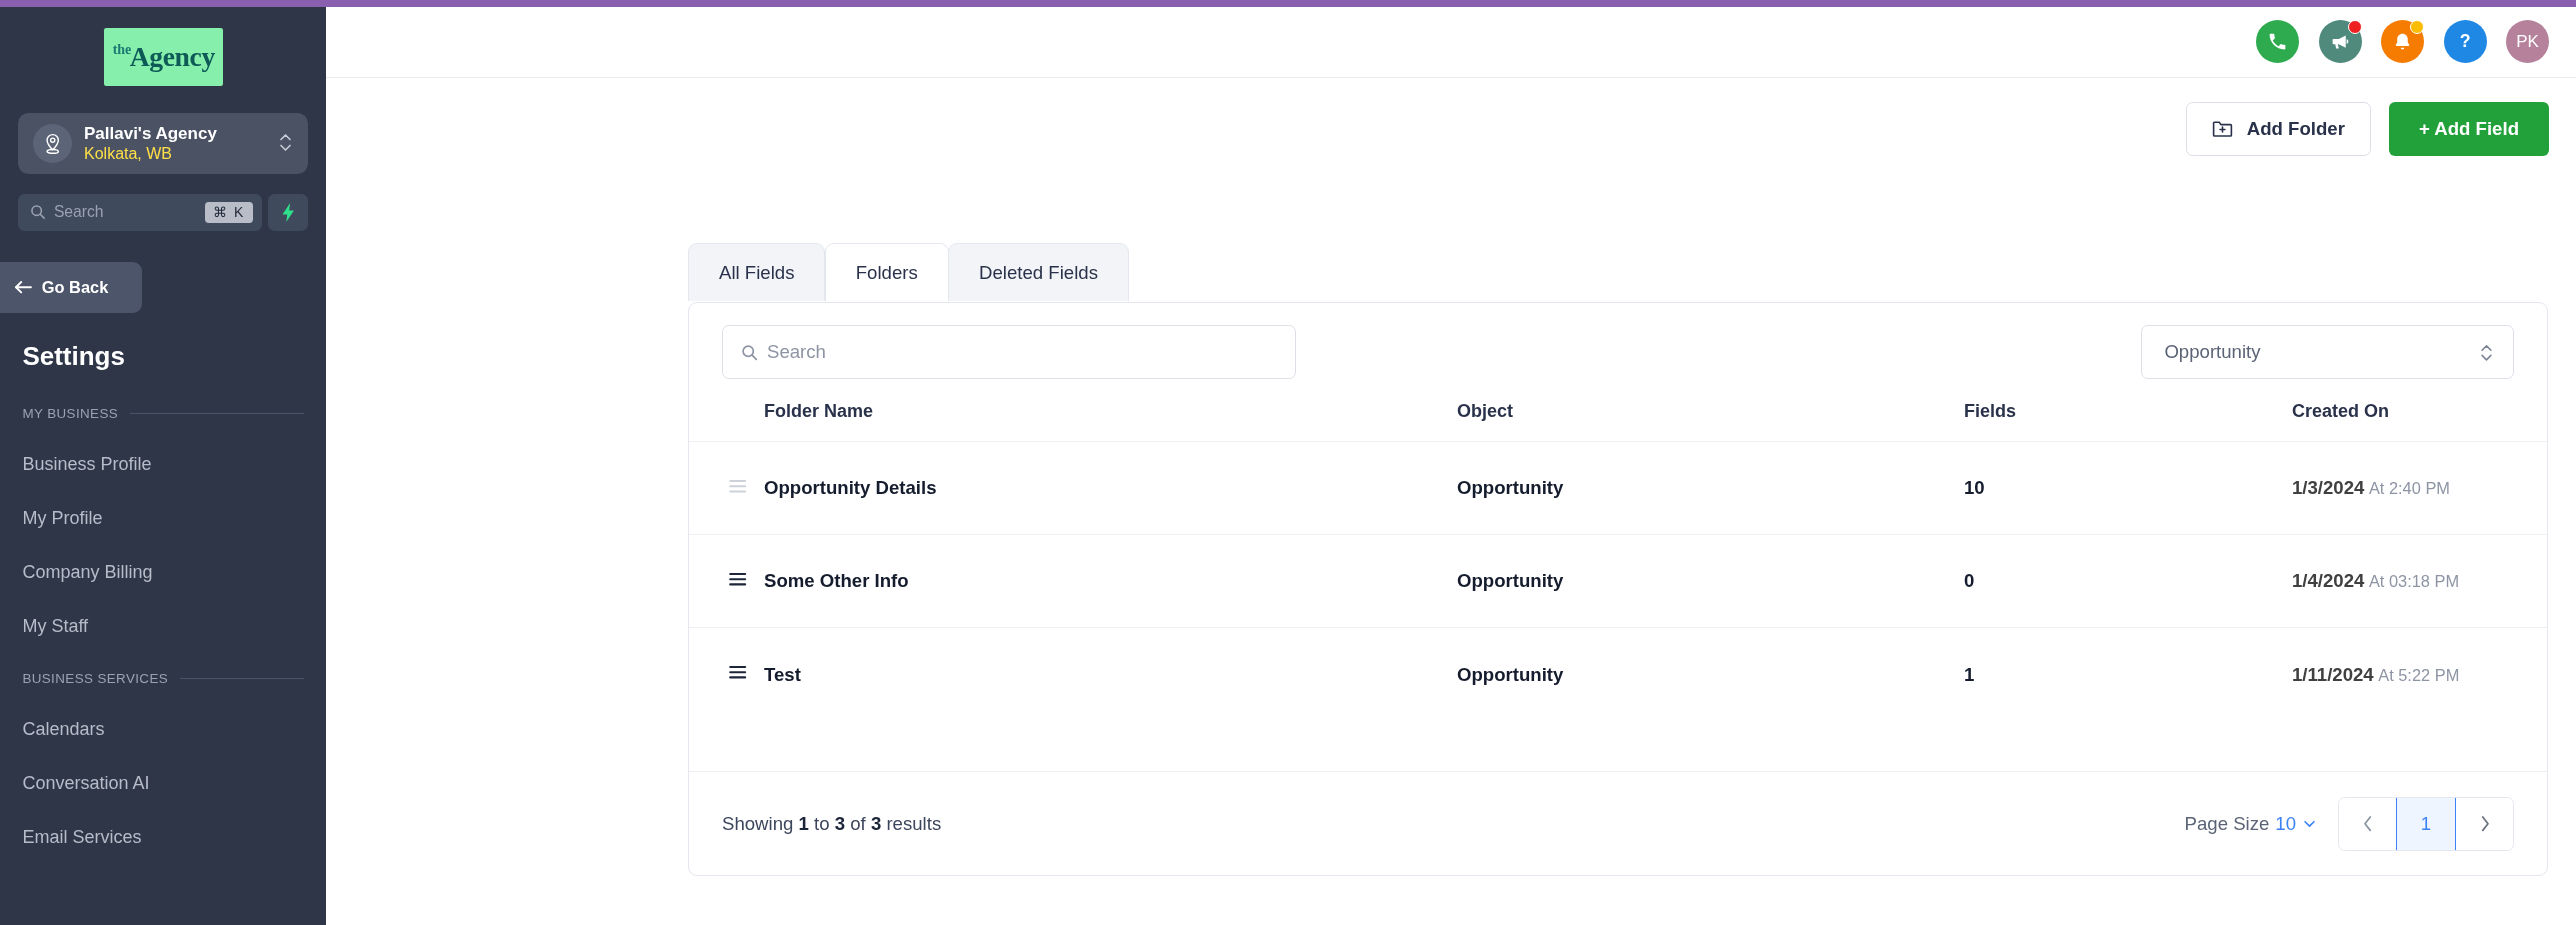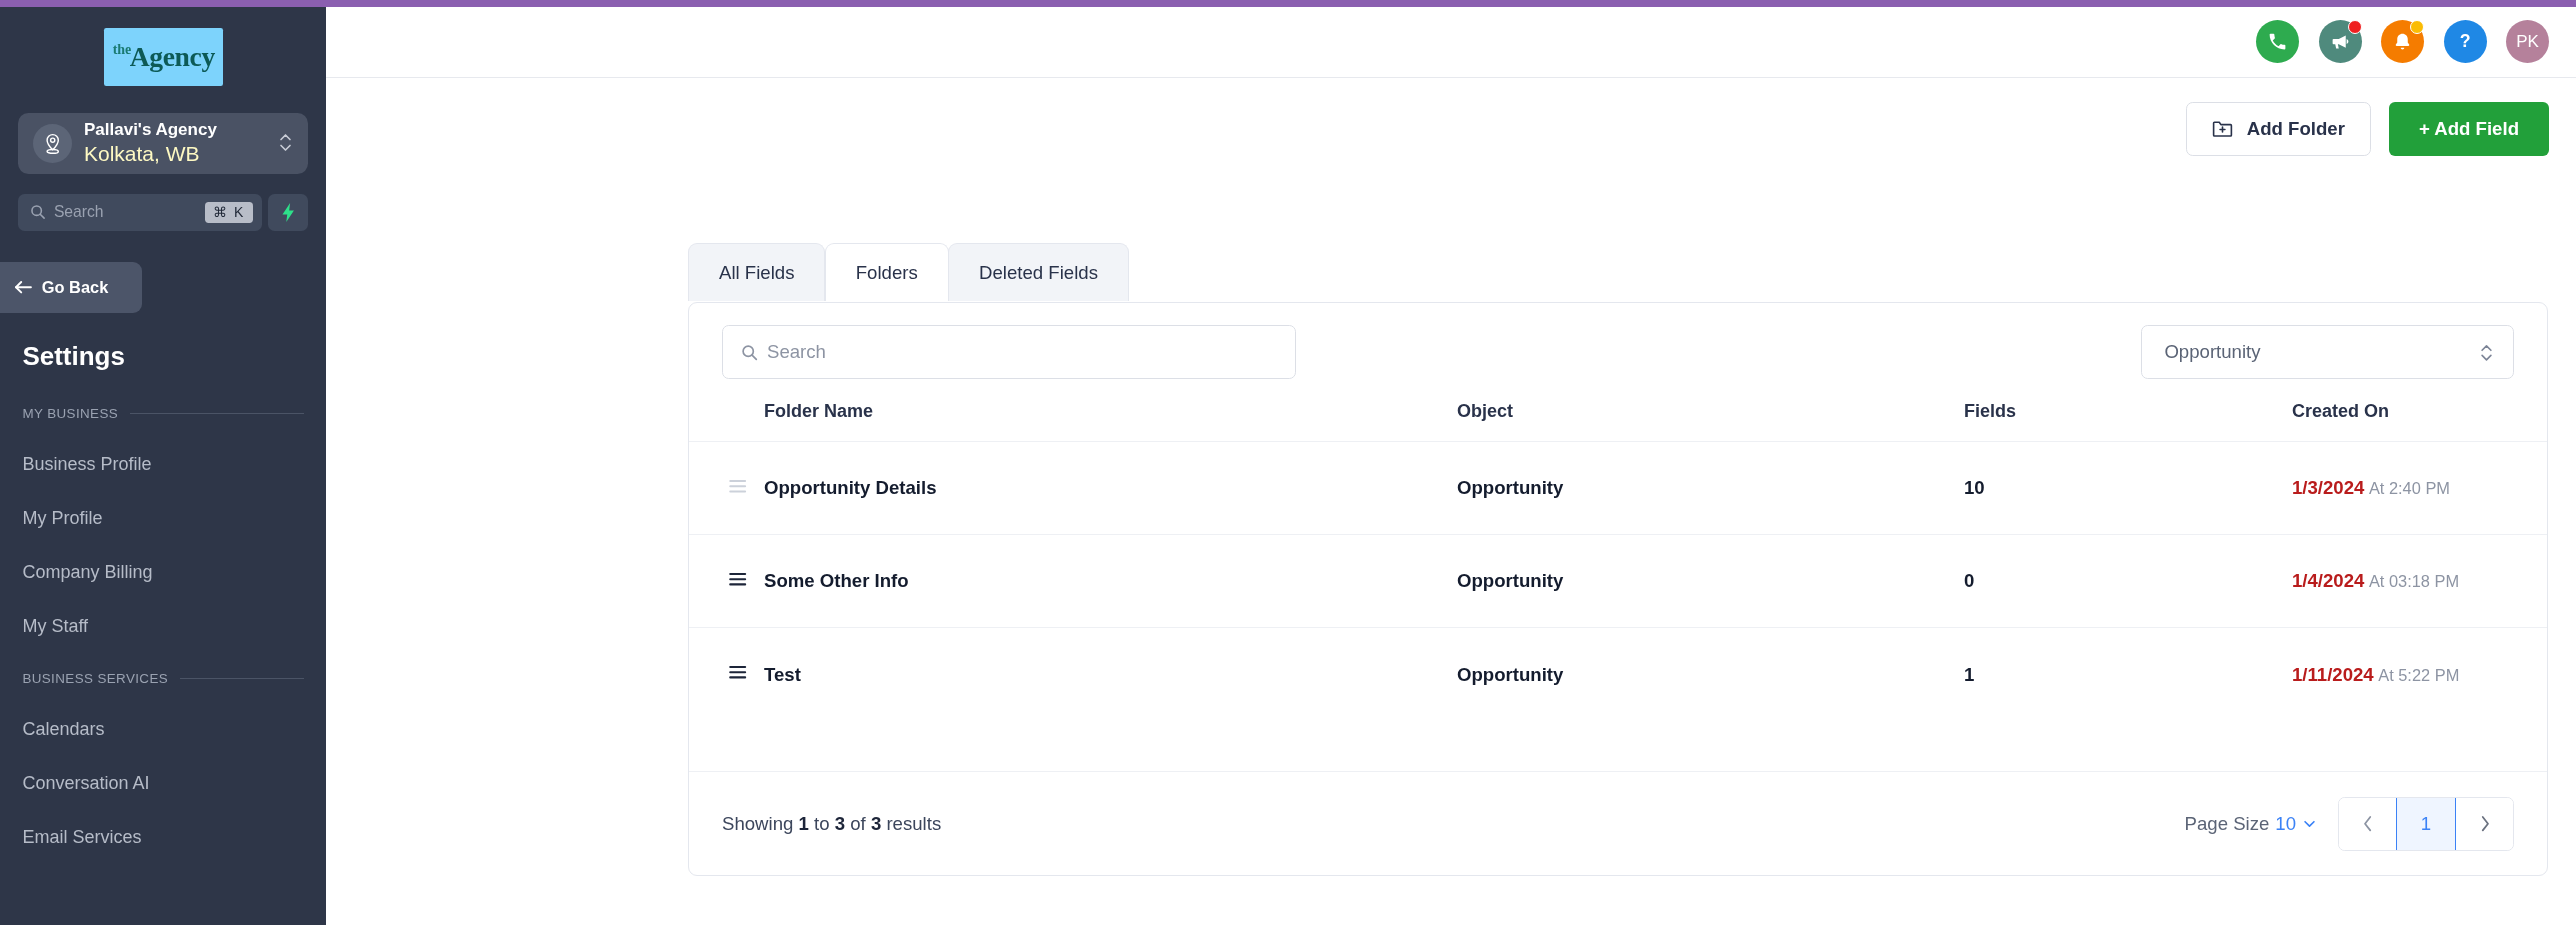--- a/index.html
+++ b/index.html
@@ -22,21 +22,21 @@
   #sidebar {
     position: absolute; top: 6.7px; left: 0;
     width: 326px; height: 919px;
     background: #2e3648;
     z-index: 30;
     overflow: hidden;
   }
   #brand-logo {
     margin: 21px auto 0 auto;
     width: 119px; height: 58px;
-    background: #7dd3fc;
+    background: #86efac;
     border-radius: 2.2px;
     display: flex; align-items: center; justify-content: center;
   }
   #brand-logo .logo-the {
     font-family: "Liberation Serif", serif;
     font-size: 14px; font-weight: bold;
     color: #1a7a72;
     vertical-align: super;
     position: relative; top: -6.7px; left: 1.5px;
   }
@@ -61,21 +61,21 @@
     background: #5c6577;
     display: flex; align-items: center; justify-content: center;
     flex: 0 0 auto;
   }
   .org-text { margin-left: 12px; flex: 1 1 auto; overflow: hidden; }
   .org-name {
     color: #ffffff; font-size: 17px; font-weight: bold;
     white-space: nowrap; line-height: 1.2;
   }
   .org-loc {
-    color: #fef9c3; font-size: 21px; line-height: 1.25;
+    color: #fde047; font-size: 16px; line-height: 1.25;
     white-space: nowrap;
   }
   .org-chevrons { flex: 0 0 auto; color: #c8ccd6; }
 
   .search-row {
     margin: 19.4px 18px 0 18px;
     display: flex; gap: 6px; align-items: center;
   }
   .search-box {
     flex: 1 1 auto; height: 37px;
@@ -248,21 +248,21 @@
     font-size: 18.6px; color: #141c2e;
     border-top: 0.7px solid #eef0f4;
     height: 93px; vertical-align: middle;
   }
   .c-handle { width: 75px; padding-left: 39px !important; }
   .c-name   { width: 693px; font-weight: bold; }
   .c-obj    { width: 507px; font-weight: bold; }
   .c-fields { width: 328px; font-weight: bold; }
   .c-date   { width: 417px; }
 
-  .date-d { font-weight: bold; color: #b91c1c; font-size: 18.6px; }
+  .date-d { font-weight: bold; color: #404040; font-size: 18.6px; }
   .date-t { color: #8d94a3; font-size: 16.4px; margin-left: 4.5px; }
 
   .card-footer {
     position: absolute; bottom: 0; left: 0;
     width: 100%; height: 104px;
     border-top: 0.7px solid #eef0f4;
     display: flex; align-items: center; justify-content: space-between;
     padding: 0 33px;
   }
   .showing { font-size: 18.6px; color: #3c465c; }

